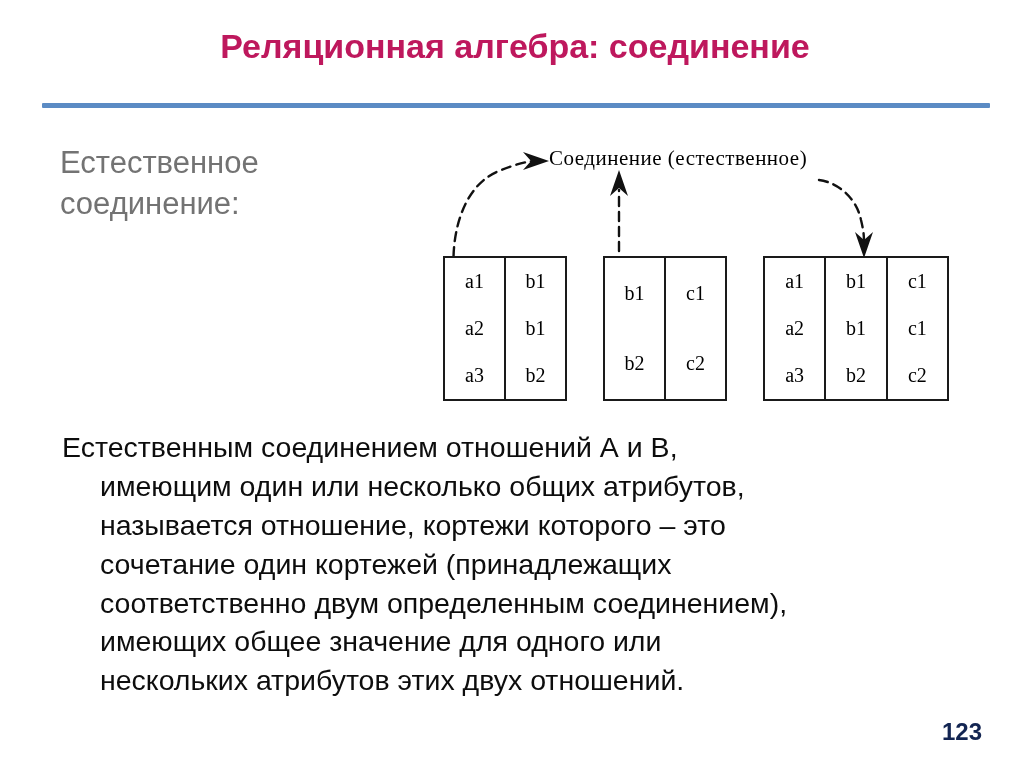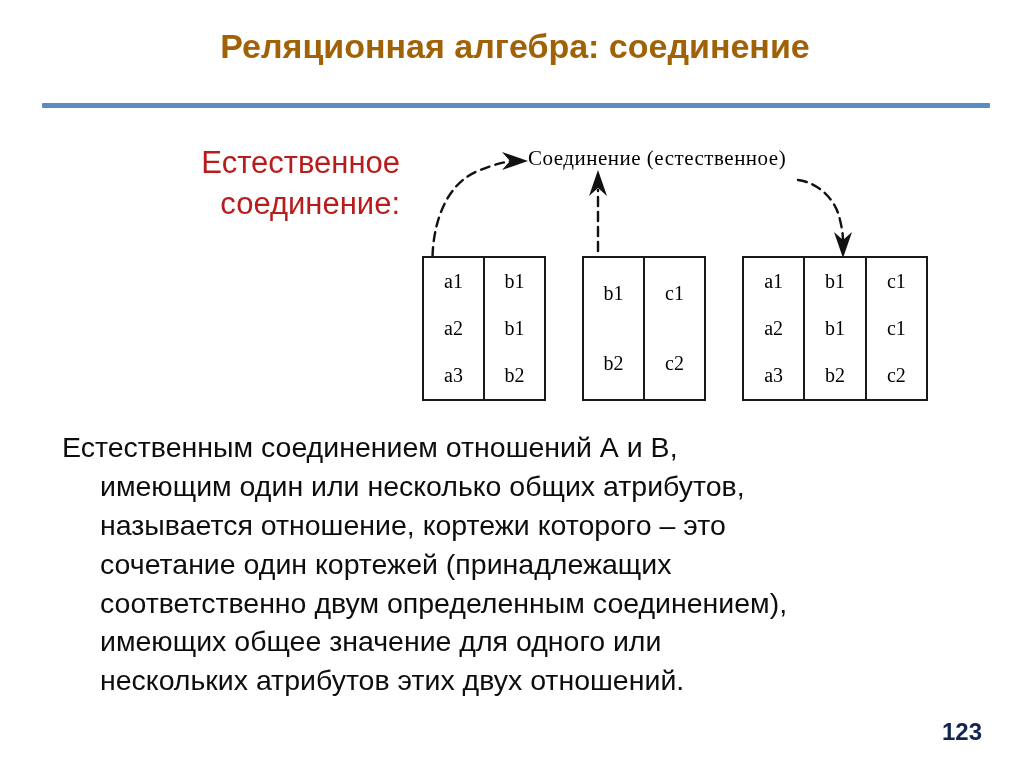--- a/index.html
+++ b/index.html
@@ -24,21 +24,21 @@
 
   
   #slide-title {
     position: absolute;
     left: 40px;
     top: 28px;
     width: 950px;
     text-align: center;
     font-size: 34px;
     font-weight: bold;
-    color: #a16207;
+    color: #be185d;
     letter-spacing: 0px;
     line-height: 1.1;
     white-space: nowrap;
   }
 
   #title-rule {
     position: absolute;
     left: 42px;
     top: 103px;
     width: 948px;
@@ -47,29 +47,28 @@
     border-radius: 1px;
   }
 
   
   #subtitle {
     position: absolute;
     left: 60px;
     top: 143px;
     width: 340px;
     font-size: 31px;
-    color: #b91c1c;
+    color: #737373;
     line-height: 1.32;
-    text-align: right;
   }
 
   
   #diagram {
     position: absolute;
-    left: 400px;
+    left: 421px;
     top: 138px;
     width: 570px;
     height: 275px;
   }
 
   #diagram-svg {
     position: absolute;
     left: 0;
     top: 0;
   }

